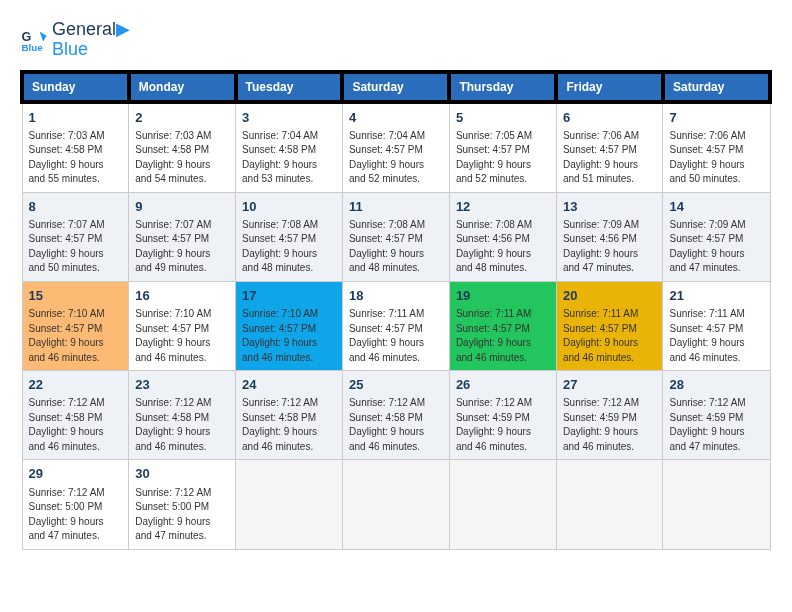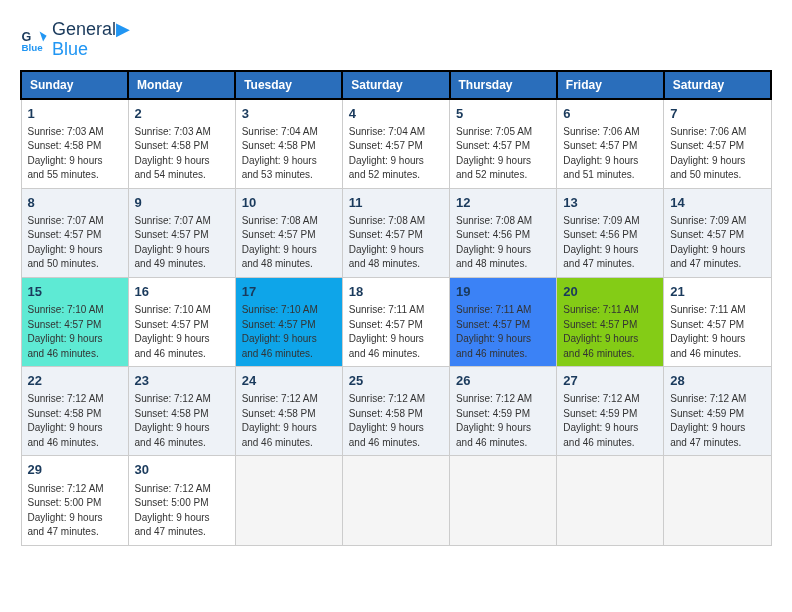--- a/index.html
+++ b/index.html
@@ -52,21 +52,21 @@
       border-collapse: collapse;
       font-size: 10.5px;
     }
     .calendar thead tr th {
       background-color: #2a6ebb;
       color: #fff;
       font-weight: bold;
       font-size: 12px;
       padding: 6px 8px;
       text-align: left;
-      border: 2px solid #000000;
+      border: 4px solid #000000;
     }
     .calendar tbody tr td {
       vertical-align: top;
       padding: 5px 6px;
       border: 1px solid #ccc;
       width: 108px;
       min-height: 80px;
       background: #fff;
       color: #333;
       font-size: 10px;
@@ -184,41 +184,41 @@
         <td style="background-color: rgb(238, 242, 247);">
           <span class="day-number">13</span>
           <div class="day-info">Sunrise: 7:09 AM<br>Sunset: 4:56 PM<br>Daylight: 9 hours and 47 minutes.</div>
         </td>
         <td style="background-color: rgb(238, 242, 247);">
           <span class="day-number">14</span>
           <div class="day-info">Sunrise: 7:09 AM<br>Sunset: 4:57 PM<br>Daylight: 9 hours and 47 minutes.</div>
         </td>
       </tr>
       <tr>
-        <td style="background-color: #5eead4;">
+        <td style="background-color: #fdba74;">
           <span class="day-number">15</span>
           <div class="day-info">Sunrise: 7:10 AM<br>Sunset: 4:57 PM<br>Daylight: 9 hours and 46 minutes.</div>
         </td>
         <td style="background-color: rgb(255, 255, 255);">
           <span class="day-number">16</span>
           <div class="day-info">Sunrise: 7:10 AM<br>Sunset: 4:57 PM<br>Daylight: 9 hours and 46 minutes.</div>
         </td>
         <td style="background-color: #0ea5e9;">
           <span class="day-number">17</span>
           <div class="day-info">Sunrise: 7:10 AM<br>Sunset: 4:57 PM<br>Daylight: 9 hours and 46 minutes.</div>
         </td>
         <td style="background-color: rgb(255, 255, 255);">
           <span class="day-number">18</span>
           <div class="day-info">Sunrise: 7:11 AM<br>Sunset: 4:57 PM<br>Daylight: 9 hours and 46 minutes.</div>
         </td>
-        <td style="background-color: #3b82f6; margin-top: 22px;">
+        <td style="background-color: #22c55e; margin-top: 22px;">
           <span class="day-number">19</span>
           <div class="day-info">Sunrise: 7:11 AM<br>Sunset: 4:57 PM<br>Daylight: 9 hours and 46 minutes.</div>
         </td>
-        <td style="background-color: #84cc16;">
+        <td style="background-color: #eab308;">
           <span class="day-number">20</span>
           <div class="day-info">Sunrise: 7:11 AM<br>Sunset: 4:57 PM<br>Daylight: 9 hours and 46 minutes.</div>
         </td>
         <td style="background-color: rgb(255, 255, 255);">
           <span class="day-number">21</span>
           <div class="day-info">Sunrise: 7:11 AM<br>Sunset: 4:57 PM<br>Daylight: 9 hours and 46 minutes.</div>
         </td>
       </tr>
       <tr>
         <td style="background-color: rgb(238, 242, 247);">

